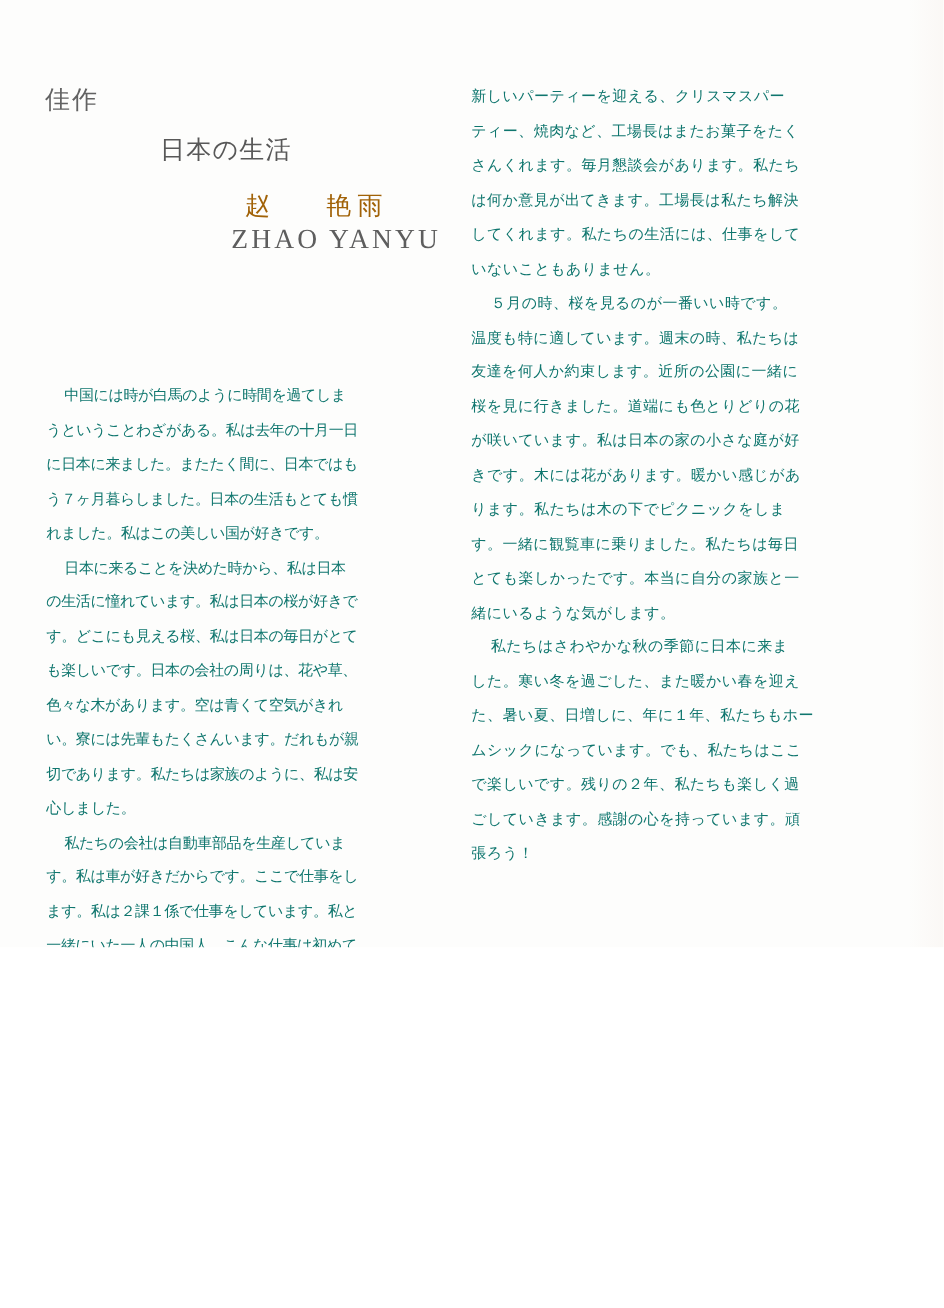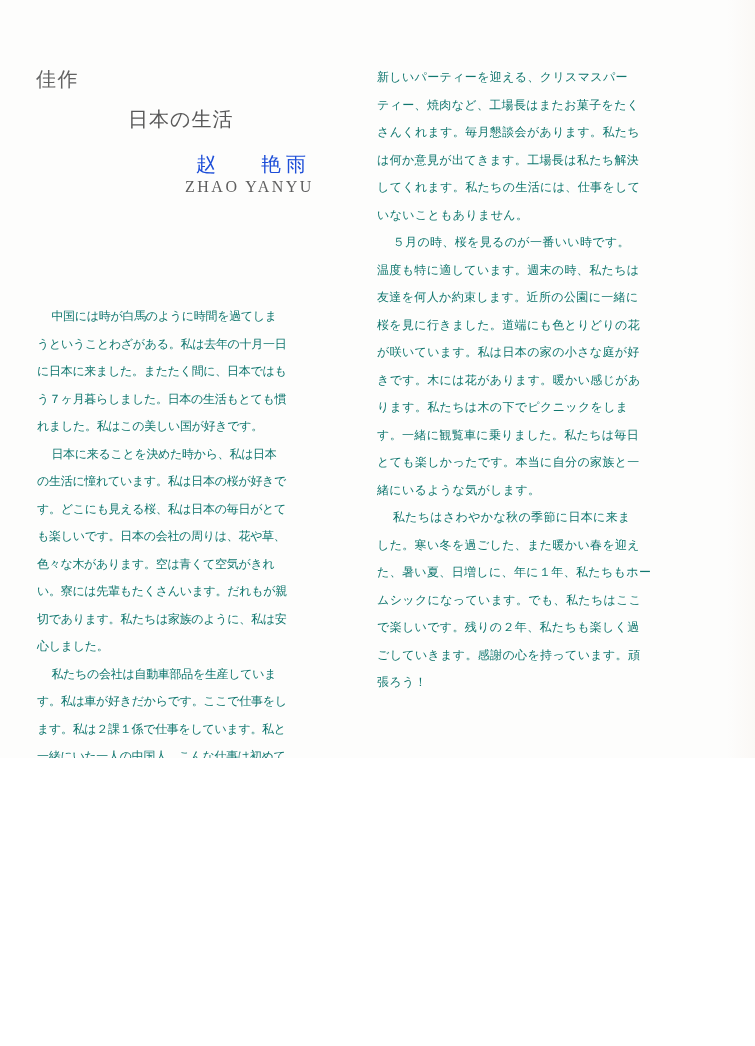--- a/index.html
+++ b/index.html
@@ -20,25 +20,25 @@
   .award {
     position: absolute; left: 36px; top: 66px;
     font-size: 20px; letter-spacing: 1.5px; color: #626262;
   }
   .title {
     position: absolute; left: 128px; top: 106px; margin: 0;
     font-size: 20px; font-weight: normal; letter-spacing: 1px; color: #585858; text-align: center;
   }
   .author {
     position: absolute; left: 196px; top: 151px;
-    font-size: 20px; color: #1d4ed8; white-space: pre;
+    font-size: 20px; color: #a16207; white-space: pre;
   }
   .romaji {
     position: absolute; left: 185px; top: 178px;
-    font-size: 16px; letter-spacing: 2.5px; color: #5e5e5e;
+    font-size: 22px; letter-spacing: 2.5px; color: #5e5e5e;
     font-family: "Liberation Serif", serif;
   }
   .affiliation {
     position: absolute; left: 145px; top: 210px;
     font-size: 12.5px; line-height: 22px; color: #716d69;
     white-space: pre-line; letter-spacing: 0.3px;
   }
   .col {
     position: absolute;
     font-size: 12px; line-height: 27.5px;

